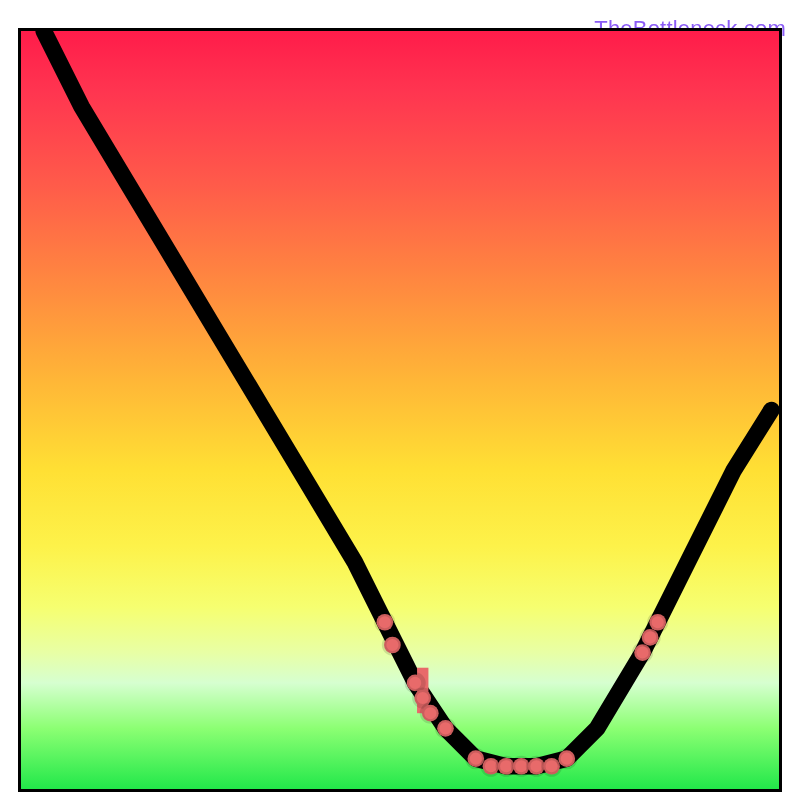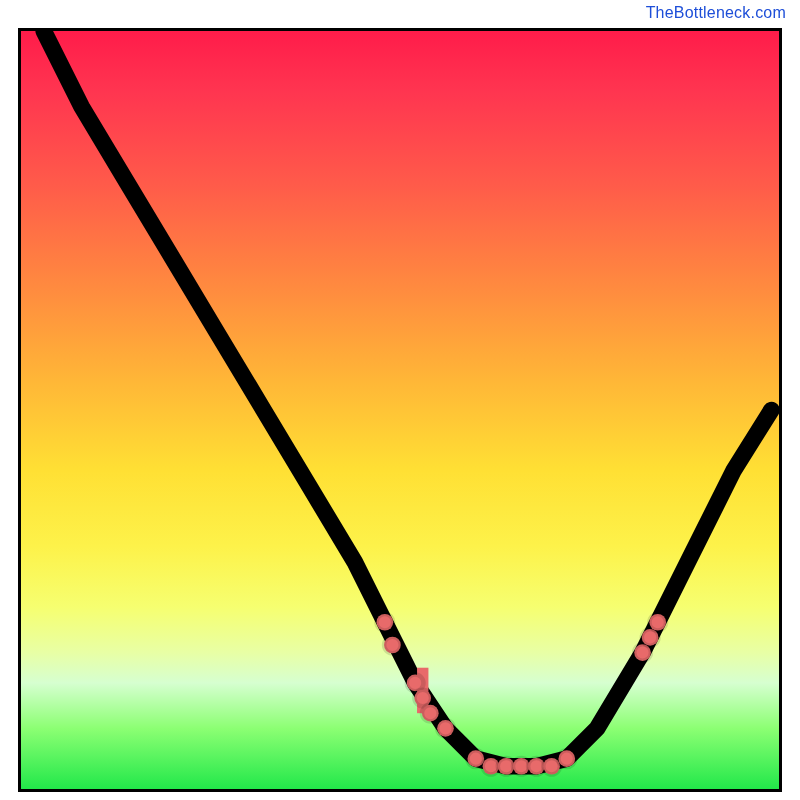--- a/index.html
+++ b/index.html
@@ -11,24 +11,24 @@
     font-family: Arial, Helvetica, sans-serif;
     overflow: hidden;
   }
   .stage {
     position: relative;
     width: 800px;
     height: 800px;
   }
   .watermark {
     position: absolute;
-    top: 4px;
+    top: 16px;
     right: 14px;
-    color: #1d4ed8;
-    font-size: 16px;
+    color: #8b5cf6;
+    font-size: 22px;
     font-weight: 500;
     letter-spacing: 0.2px;
   }
   .plot {
     position: absolute;
     left: 18px;
     top: 28px;
     width: 764px;
     height: 764px;
     box-sizing: border-box;

